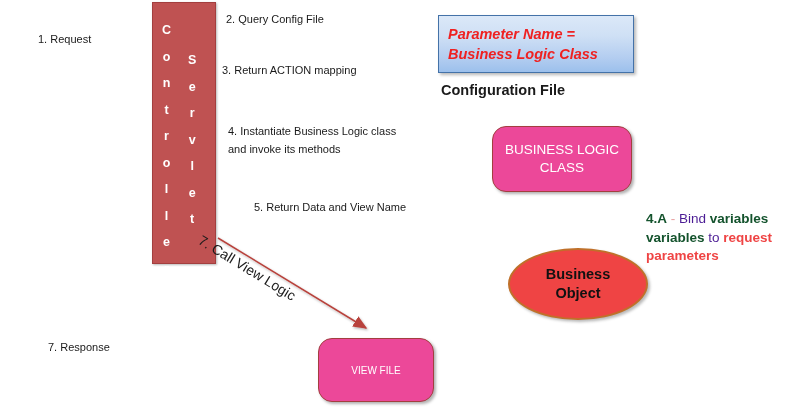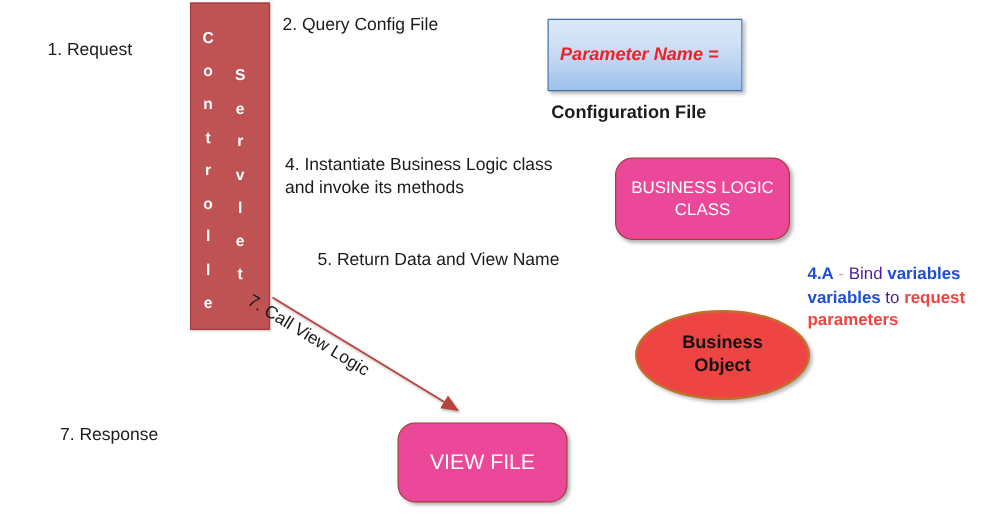--- a/index.html
+++ b/index.html
@@ -69,23 +69,23 @@
     top: 126px;
     width: 140px;
     height: 66px;
     font-size: 13.5px;
     line-height: 18px;
     padding: 0 8px;
   }
   .view-box {
     left: 318px;
     top: 338px;
-    width: 136px;
+    width: 116px;
     height: 64px;
-    font-size: 17px;
+    font-size: 10px;
   }
 
   .ellipse-node {
     left: 508px;
     top: 248px;
     width: 140px;
     height: 72px;
     border-radius: 50%;
     background: #ef4444;
     border: 2.5px solid #c0702a;
@@ -93,21 +93,21 @@
     color: #111111;
     font-weight: bold;
     font-size: 14.5px;
     line-height: 19px;
   }
 
   .config-box {
     position: absolute;
     left: 438px;
     top: 15px;
-    width: 156px;
+    width: 196px;
     height: 58px;
     box-sizing: border-box;
     background: linear-gradient(to bottom, #dbe8f8 0%, #cfe0f5 35%, #b3cdf0 75%, #9cc0ec 100%);
     border: 1px solid #4472a8;
     box-shadow: 2px 2px 3px rgba(0,0,0,0.28);
     display: flex;
     flex-direction: column;
     justify-content: center;
     padding-left: 9px;
   }
@@ -117,21 +117,21 @@
     font-style: italic;
     font-size: 14.5px;
     line-height: 20px;
     white-space: nowrap;
   }
 
   
   .label {
     position: absolute;
     color: #1a1a1a;
-    font-size: 14px;
+    font-size: 11px;
     white-space: nowrap;
     line-height: 18px;
   }
   .label.two-line { white-space: normal; }
 
   .lbl-request      { left: 38px;  top: 30px; text-align: right; }
   .lbl-query        { left: 226px; top: 10px; }
   .lbl-return-action{ left: 222px; top: 61px; }
   .lbl-config-file  { left: 441px; top: 81px; font-weight: bold; font-size: 14.5px; }
   .lbl-instantiate  { left: 228px; top: 122px; width: 250px; }
@@ -152,21 +152,21 @@
   .lbl-bind {
     position: absolute;
     left: 646px;
     top: 210px;
     width: 150px;
     font-size: 13.5px;
     line-height: 18.5px;
     color: #e02020;
   }
   .lbl-bind .soft   { color: #e8a0a0; }
-  .lbl-bind .mid    { color: #1d4ed8; font-weight: bold; }
+  .lbl-bind .mid    { color: #14532d; font-weight: bold; }
   .lbl-bind .strong { color: #ef4444; font-weight: bold; }
   .lbl-bind .plain  { color: #4c1d95; }
 </style>
 </head>
 <body>
 
 <div id="canvas">
 
   <svg id="svg-layer" viewBox="0 0 800 412" xmlns="http://www.w3.org/2000/svg">
     <defs>
@@ -239,20 +239,21 @@
       <span>r</span>
       <span>v</span>
       <span>l</span>
       <span>e</span>
       <span>t</span>
     </div>
   </div>
 
   <div class="config-box">
     <div class="config-line">Parameter Name =</div>
+    <div class="config-line">Business  Logic Class</div>
   </div>
   <div class="label lbl-config-file">Configuration File</div>
 
   <div class="node rounded-node blc-box">
     <div>
       <div>BUSINESS LOGIC</div>
       <div>CLASS</div>
     </div>
   </div>
 
@@ -264,20 +265,21 @@
   </div>
 
   <div class="node rounded-node view-box">
     <span>VIEW FILE</span>
   </div>
 
   <div class="label lbl-request">1. Request</div>
 
   <div class="label lbl-query">2. Query Config File</div>
 
+  <div class="label lbl-return-action">3. Return  ACTION mapping</div>
 
   <div class="label two-line lbl-instantiate">
     <div>4. Instantiate Business  Logic class</div>
     <div>and invoke its methods</div>
   </div>
 
   <div class="label lbl-return-data">5. Return Data and View Name</div>
 
   <div class="lbl-call-view">7. Call View Logic</div>
 

